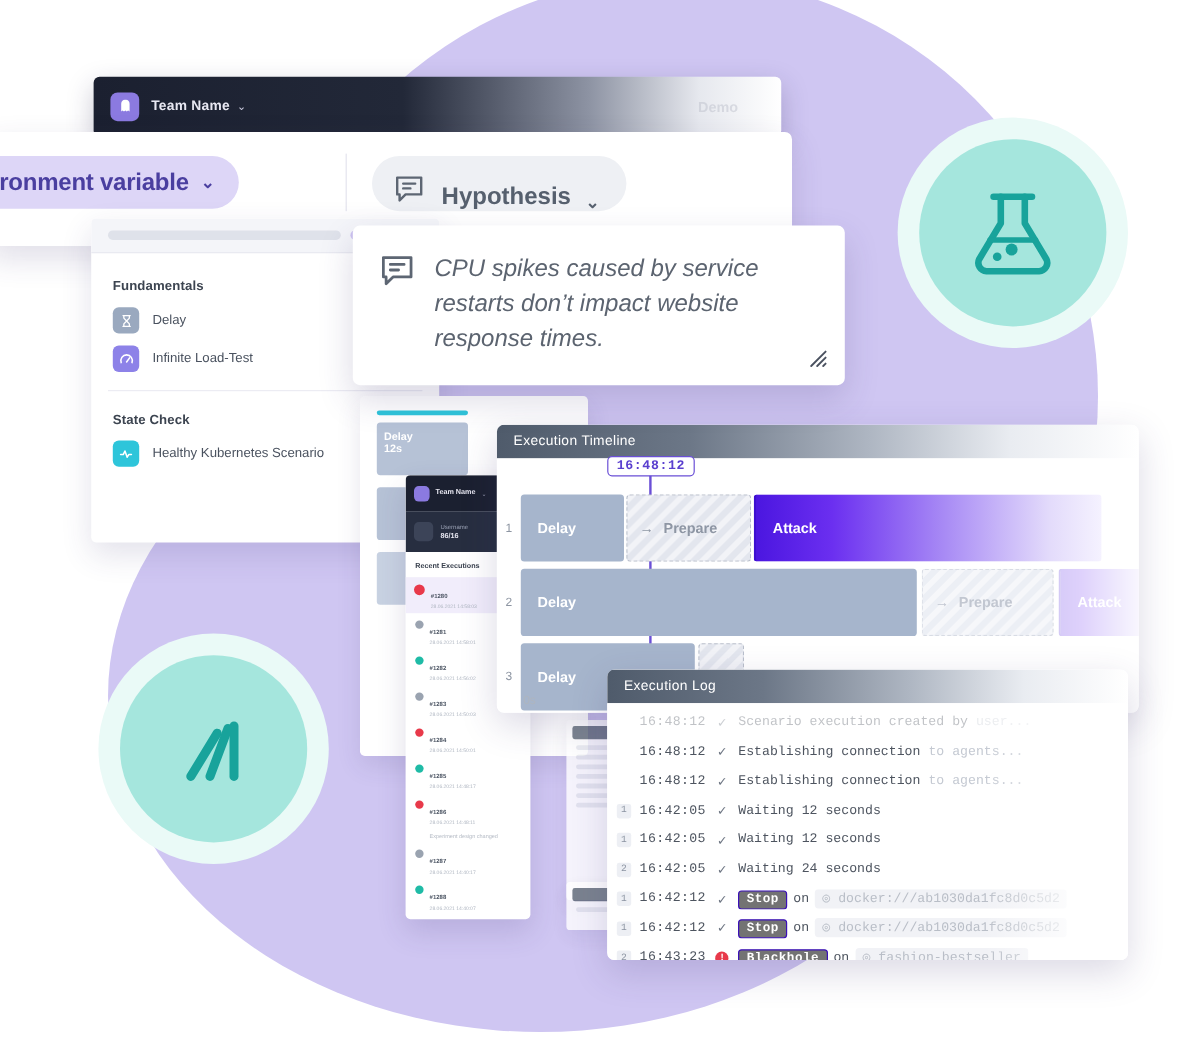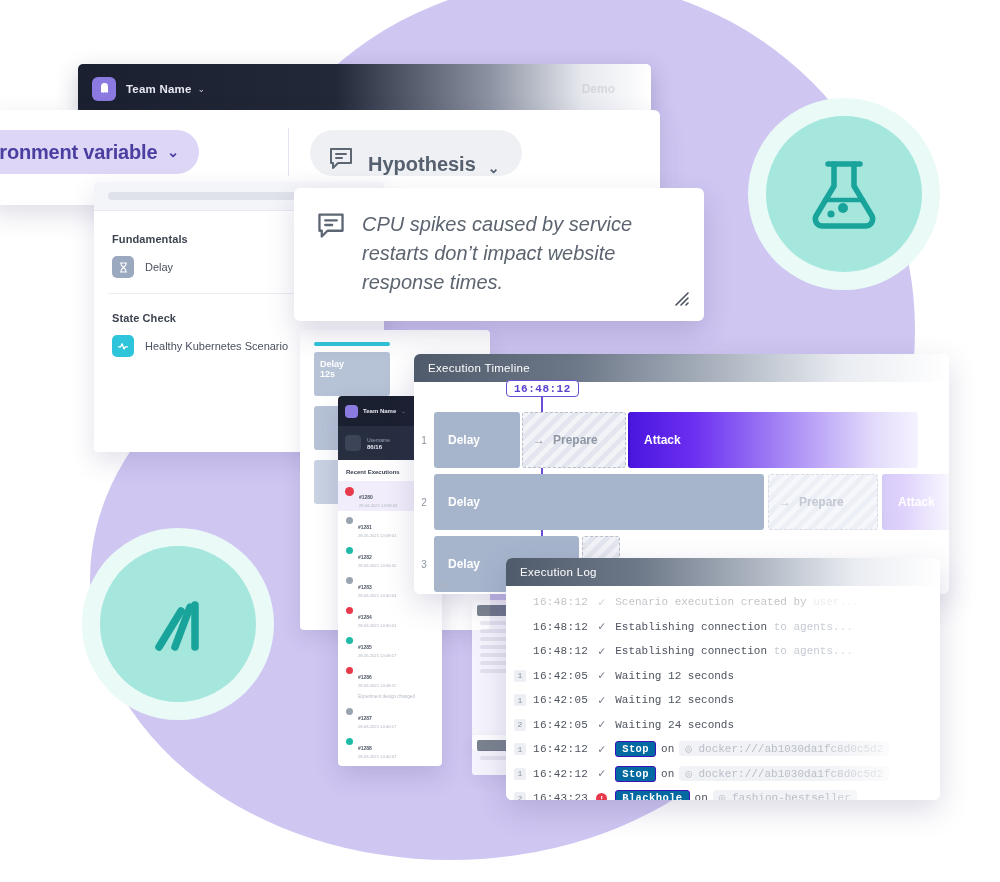--- a/index.html
+++ b/index.html
@@ -96,21 +96,21 @@
     display:flex;padding:22px 20px 0 22px;box-sizing:border-box;
   }
   #hyp-card .txt{
     font-size:20px;font-style:italic;color:#5c6470;line-height:1.45;font-weight:500;
     margin-left:16px;
   }
   #hyp-resize{position:absolute;right:14px;bottom:14px;width:18px;height:18px;}
 
   
   #libwin{
-    position:absolute;left:94px;top:182px;width:290px;height:270px;
+    position:absolute;left:76px;top:182px;width:290px;height:270px;
     background:#ffffff;border-radius:4px;
     box-shadow:0 10px 26px rgba(60,50,110,.14);overflow:hidden;
   }
   #libwin .faux-bar{
     height:28px;background:#f4f5f9;border-bottom:1px solid #e9eaf1;
     display:flex;align-items:center;padding:0 14px;gap:8px;
   }
   #libwin .faux-bar .ghost{height:8px;border-radius:4px;background:#dfe2ea;flex:1;}
   #libwin .faux-bar .ghost.small{flex:0 0 60px;background:#cdc3f0;}
   .lib-body{padding:14px 0 0 0;}
@@ -236,21 +236,21 @@
   }
   .log-lane.blank{background:transparent;}
   .log-time{color:#4d545f;letter-spacing:.3px;flex:0 0 auto;}
   .log-status{width:13px;text-align:center;flex:0 0 13px;}
   .log-check{color:#6f7784;font-size:12px;}
   .log-err{display:inline-block;width:11px;height:11px;border-radius:50%;background:#e8394a;
            color:#fff;font-size:8px;line-height:11px;text-align:center;font-weight:bold;}
   .log-msg{color:#4d545f;white-space:nowrap;overflow:hidden;}
   .log-msg .fade{color:#c4c9d2;}
   .tag{
-    display:inline-block;background:#0369a1;color:#ffffff;border-radius:3px;
+    display:inline-block;background:#737373;color:#ffffff;border-radius:3px;
     padding:1px 6px;font-weight:bold;font-size:10.5px;letter-spacing:.4px;text-align:right;
   }
   .tag.outline{border:1.5px solid #3b10b8;}
   .on-word{color:#4d545f;margin:0 5px;}
   .target{
     display:inline-block;background:#f1f2f6;border-radius:3px;padding:1px 6px;
     color:#b9bec7;
   }
   .log-row.top-clip{opacity:.35;}
   .log-fade-right{
@@ -332,20 +332,30 @@
           <span class="gl">Fundamentals</span>
           <span class="gc">⌄</span>
         </div>
         <div class="lib-item">
           <span class="lib-ic delay">
             <svg width="13" height="13" viewBox="0 0 13 13">
               <path d="M3.5 2h6M3.5 11h6M4.2 2v2.1L6.5 6.5 8.8 4.1V2M4.2 11V8.9L6.5 6.5 8.8 8.9V11" fill="none" stroke="#fff" stroke-width="1.1" stroke-linecap="round" stroke-linejoin="round"></path>
             </svg>
           </span>
           <span class="lib-lbl">Delay</span>
+          <span class="lib-grip">⋮</span>
+        </div>
+        <div class="lib-item">
+          <span class="lib-ic load">
+            <svg width="13" height="13" viewBox="0 0 13 13">
+              <path d="M2 9.2a4.8 4.8 0 1 1 9 0" fill="none" stroke="#fff" stroke-width="1.3" stroke-linecap="round"></path>
+              <path d="M6.5 8.6 9 5.2" stroke="#fff" stroke-width="1.3" stroke-linecap="round"></path>
+            </svg>
+          </span>
+          <span class="lib-lbl">Infinite Load-Test</span>
           <span class="lib-grip">⋮</span>
         </div>
         <div class="lib-sep"></div>
         <div class="lib-group">
           <span class="gl">State Check</span>
           <span class="gc">⌄</span>
         </div>
         <div class="lib-item">
           <span class="lib-ic state">
             <svg width="13" height="13" viewBox="0 0 13 13">

